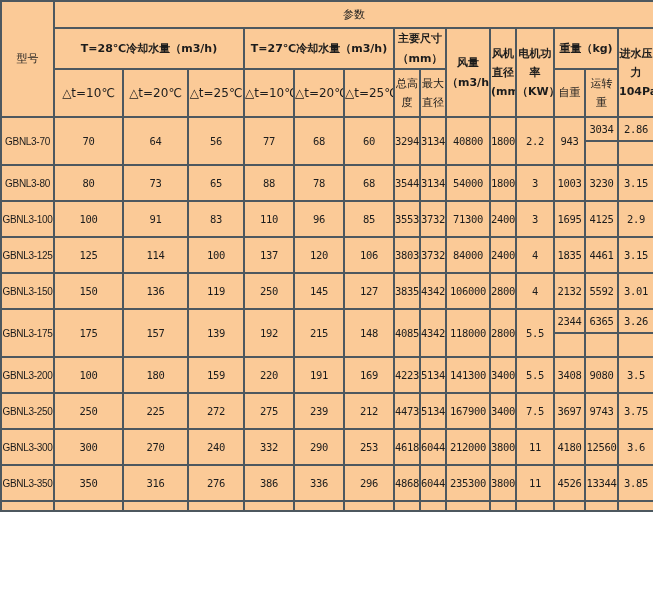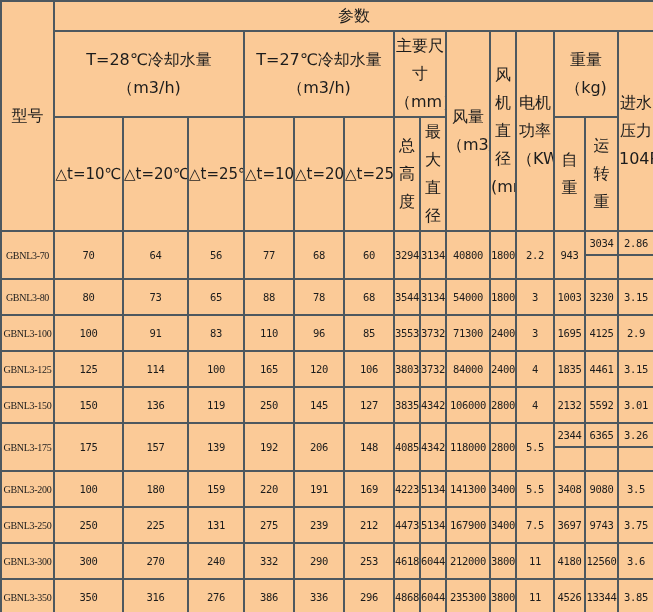--- a/index.html
+++ b/index.html
@@ -21,40 +21,40 @@
     font-family: "DejaVu Sans", sans-serif;
   }
   table.spec td {
     border: 2px solid #4D585F;
     padding: 0;
     text-align: center;
     vertical-align: middle;
     overflow: hidden;
   }
   .hdr {
-    font-size: 16px;
+    font-size: 11px;
     line-height: 1.75;
   }
   .sub {
-    font-size: 15px;
+    font-size: 12px;
     white-space: nowrap;
   }
   .num {
     font-family: "DejaVu Sans Mono", monospace;
     font-size: 10.5px;
     letter-spacing: -0.3px;
   }
   .model {
-    font-family: Liberation Serif, serif;
+    font-family: Liberation Sans, sans-serif;
     font-size: 10px;
     line-height: 1.9;
     letter-spacing: -0.3px;
   }
   tr.hrow1 { height: 27px; }
-  tr.hrow2 { height: 50px; }
+  tr.hrow2 { height: 41px; font-weight: bold; }
   tr.hrow3 { height: 48px; }
   tr.drow  { height: 36px; }
   tr.partial { height: 10px; }
   td.splitcell { vertical-align: top; }
   .split {
     display: flex;
     flex-direction: column;
     height: 46px;
   }
   .split > div {
@@ -179,21 +179,21 @@
     <td class="num">1695</td>
     <td class="num">4125</td>
     <td class="num">2.9</td>
   </tr>
 
   <tr class="drow">
     <td class="model">GBNL3-125</td>
     <td class="num">125</td>
     <td class="num">114</td>
     <td class="num">100</td>
-    <td class="num">165</td>
+    <td class="num">137</td>
     <td class="num">120</td>
     <td class="num">106</td>
     <td class="num">3803</td>
     <td class="num">3732</td>
     <td class="num">84000</td>
     <td class="num">2400</td>
     <td class="num">4</td>
     <td class="num">1835</td>
     <td class="num">4461</td>
     <td class="num">3.15</td>
@@ -216,21 +216,21 @@
     <td class="num">5592</td>
     <td class="num">3.01</td>
   </tr>
 
   <tr class="drow">
     <td class="model">GBNL3-175</td>
     <td class="num">175</td>
     <td class="num">157</td>
     <td class="num">139</td>
     <td class="num">192</td>
-    <td class="num">206</td>
+    <td class="num">215</td>
     <td class="num">148</td>
     <td class="num">4085</td>
     <td class="num">4342</td>
     <td class="num">118000</td>
     <td class="num">2800</td>
     <td class="num">5.5</td>
     <td class="splitcell">
       <div class="split">
             <div class="top num">2344</div>
             <div></div>
@@ -265,21 +265,21 @@
     <td class="num">5.5</td>
     <td class="num">3408</td>
     <td class="num">9080</td>
     <td class="num">3.5</td>
   </tr>
 
   <tr class="drow">
     <td class="model">GBNL3-250</td>
     <td class="num">250</td>
     <td class="num">225</td>
-    <td class="num">131</td>
+    <td class="num">272</td>
     <td class="num">275</td>
     <td class="num">239</td>
     <td class="num">212</td>
     <td class="num">4473</td>
     <td class="num">5134</td>
     <td class="num">167900</td>
     <td class="num">3400</td>
     <td class="num">7.5</td>
     <td class="num">3697</td>
     <td class="num">9743</td>

